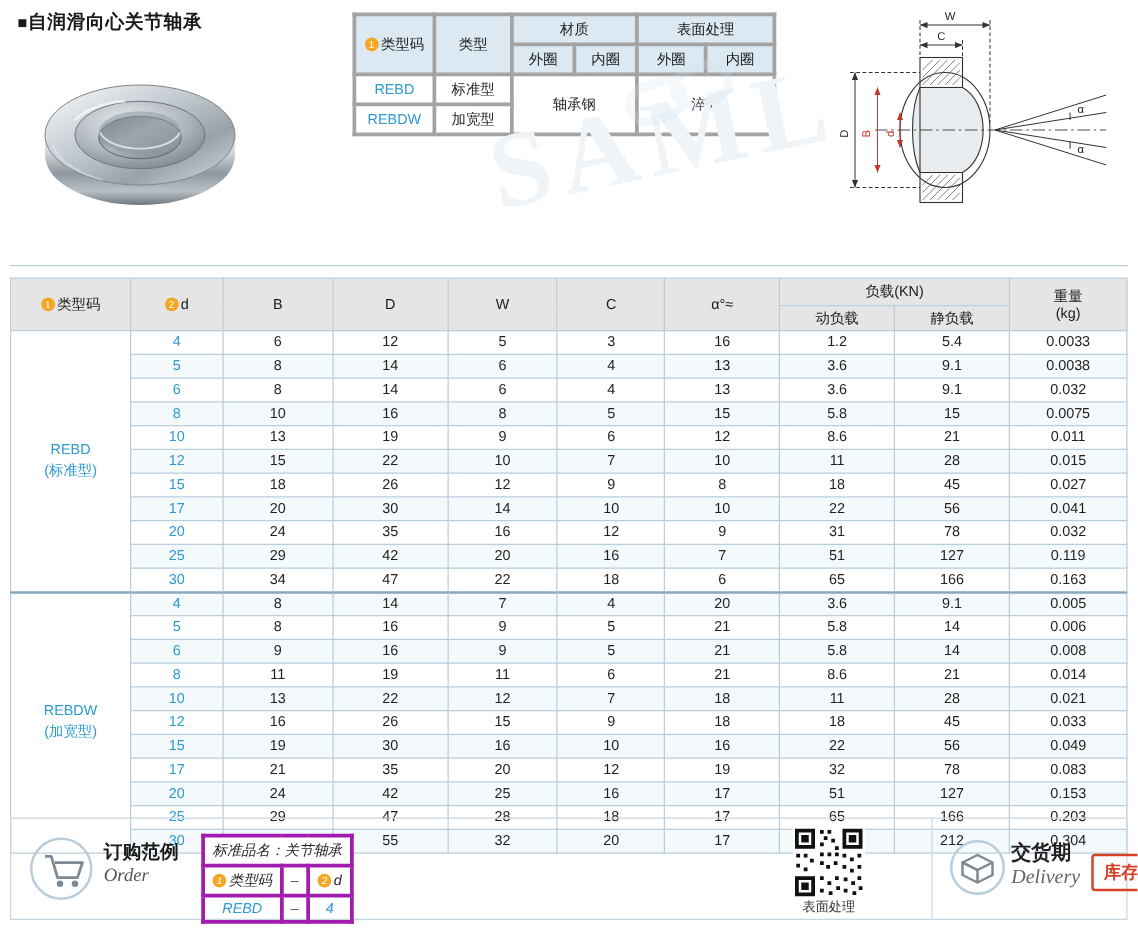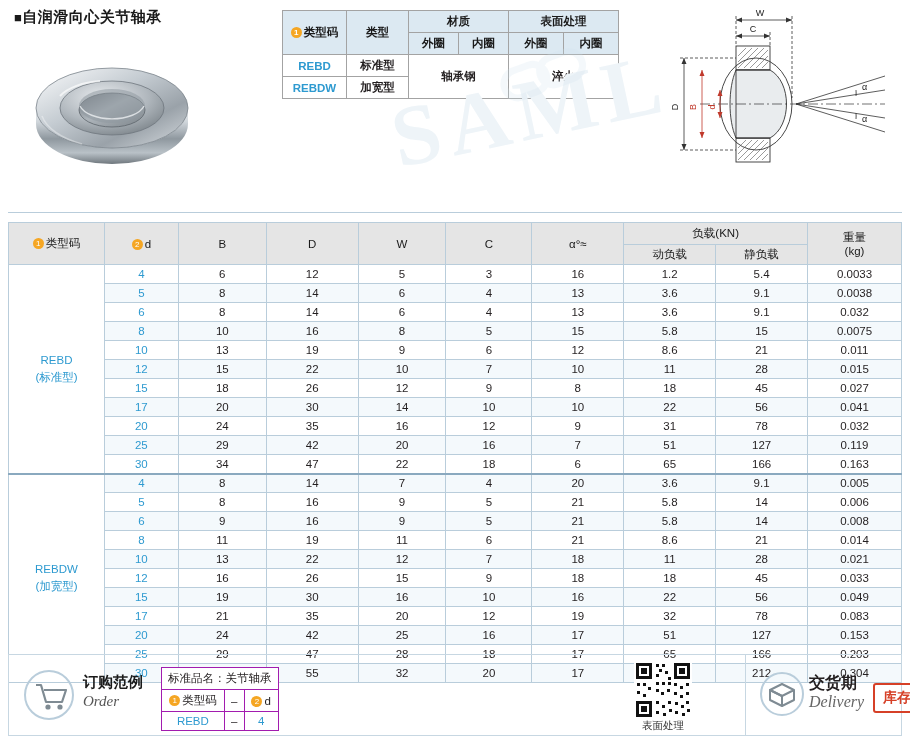--- a/index.html
+++ b/index.html
@@ -29,24 +29,24 @@
   }
   .photo svg { display:block; }
 
   
   .spec-table {
     position: absolute; left: 282px; top: 10px;
     border-collapse: collapse;
     font-size: 11.5px;
   }
   .spec-table td, .spec-table th {
-    border: 1px solid #a3a3a3;
+    border: 3px solid #a3a3a3;
     text-align: center;
     padding: 3px 4px;
-    font-weight: bold;
+    font-weight: normal;
     color: #231f20;
   }
   .spec-table thead td, .spec-table .hdr {
     background: #dce9f2;
     color: #1a1a1a;
   }
   .spec-table .code { color: #2e9ad0; }
   .badge1 {
     display:inline-block; width:11px; height:11px; line-height:11px;
     border-radius:50%; background:#f5a623; color:#fff; font-size:8px;
@@ -110,21 +110,21 @@
   .order-ico { position: absolute; left: 14px; top: 14px; width: 52px; height: 52px; }
   .order-txt { position: absolute; left: 74px; top: 18px; line-height: 1.25; }
   .order-txt .l1 { font-size: 15px; font-weight: bold; color:#1a1a1a; }
   .order-txt .l2 { font-size: 15px; font-style: italic; color:#555; font-family:"Liberation Serif", serif;}
 
   table.order {
     position: absolute; left: 152px; top: 12px;
     border-collapse: collapse; font-size: 11.5px;
   }
   table.order td {
-    border: 1px solid #a21caf; text-align:center; padding: 3px 6px; height:18px;
+    border: 3px solid #a21caf; text-align:center; padding: 3px 6px; height:18px;font-style:italic;
   }
   table.order td.hd { background:#ffffff; }
   table.order td.blue { color:#2e9ad0; }
 
   .delivery-ico { position:absolute; left: 750px; top: 16px; }
   .deliv-txt { position:absolute; left: 800px; top: 18px; line-height:1.2; }
   .deliv-txt .l1 { font-size: 16px; font-weight:bold; }
   .deliv-txt .l2 { font-size: 16px; font-style: italic; color:#666; font-family:"Liberation Serif", serif;}
   .stock {
     position:absolute; left: 864px; top: 28px;

